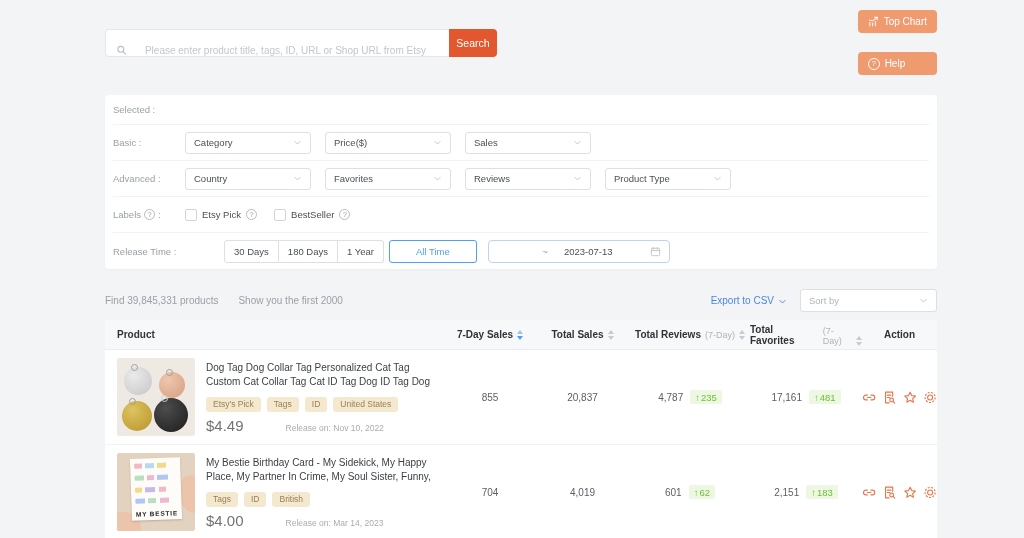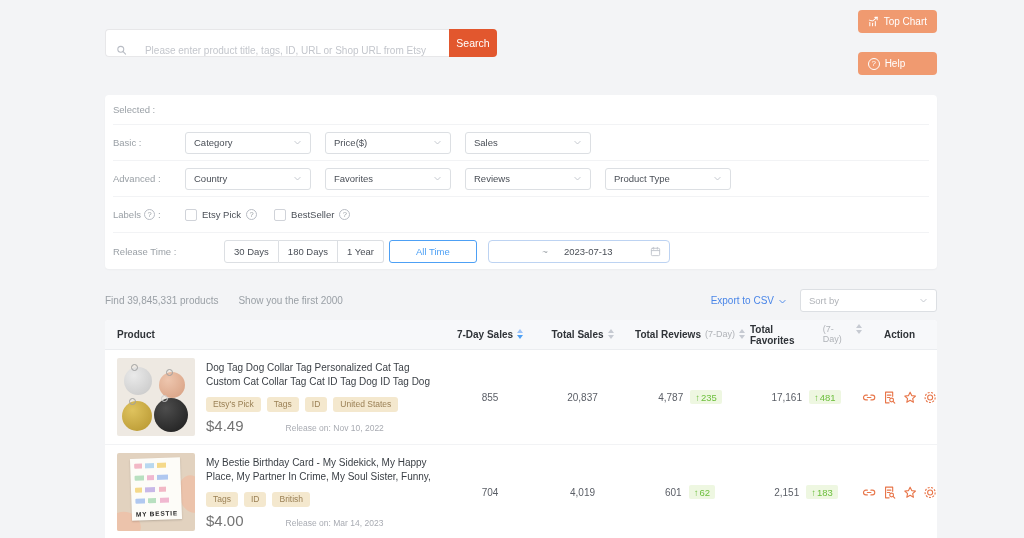--- a/index.html
+++ b/index.html
@@ -43,21 +43,21 @@
   .results-bar { margin-top:20px; display:flex; align-items:center; font-size:10px; color:#9aa0a6; height:23px; }
   .results-shown { margin-left:20px; }
   .rb-spacer { flex:1; }
   .export-link { color:#4a86e8; display:flex; align-items:flex-end; gap:4px; margin-right:13px; cursor:pointer; font-size:10px; }
   .sort-select { width:137px; height:23px; border:1px solid #dcdfe3; border-radius:3px; display:flex; align-items:center; justify-content:space-between; padding:8px 8px; font-size:9.5px; color:#b0b3b8; background:#fff; cursor:pointer; }
 
   
   .table-card { margin-top:8px; background:#fff; border-radius:4px 4px 0 0; height:258px; overflow:hidden; }
   .thead, .trow { display:grid; grid-template-columns:340px 90px 95px 120px 112px 75px; align-items:center; }
   .thead { height:30px; background:#f7f8fa; border-bottom:1px solid #ebedf0; font-size:10px; font-weight:bold; color:#2f3338; }
-  .th { display:flex; align-items:flex-start; justify-content:center; gap:4px; }
+  .th { display:flex; align-items:flex-end; justify-content:center; gap:4px; }
   .th.product-h { justify-content:flex-start; padding-left:12px; }
   .th .sub { font-weight:normal; color:#b0b3b8; font-size:9px; }
   .sorter { display:flex; flex-direction:column; gap:2px; cursor:pointer; }
   .caret { width:0; height:0; border-left:3.5px solid transparent; border-right:3.5px solid transparent; }
   .caret.up { border-bottom:4px solid #c6cad2; }
   .caret.down { border-top:4px solid #c6cad2; }
   .sorter.active .caret.up { border-bottom-color:#9cc2f8; }
   .sorter.active .caret.down { border-top-color:#4da0f5; }
   .trow { height:95px; border-bottom:1px solid #f2f3f5; }
   .pcell { display:flex; gap:11px; padding-left:12px; align-items:center; }

